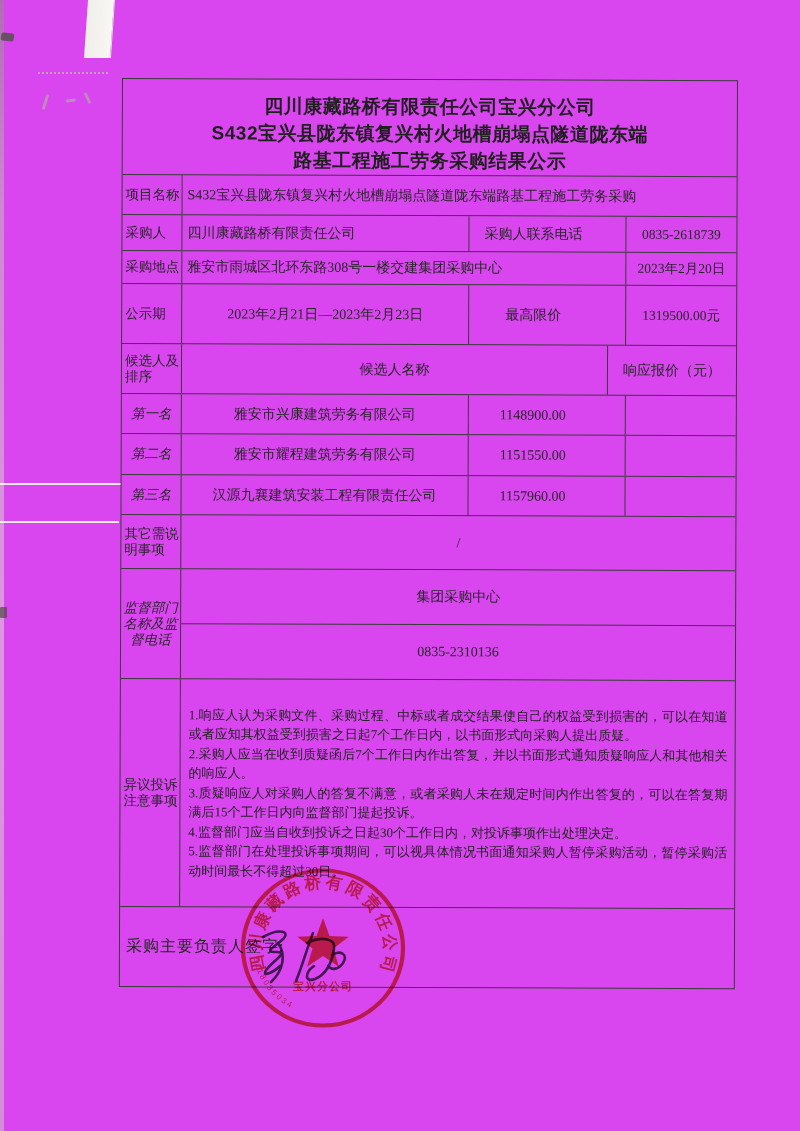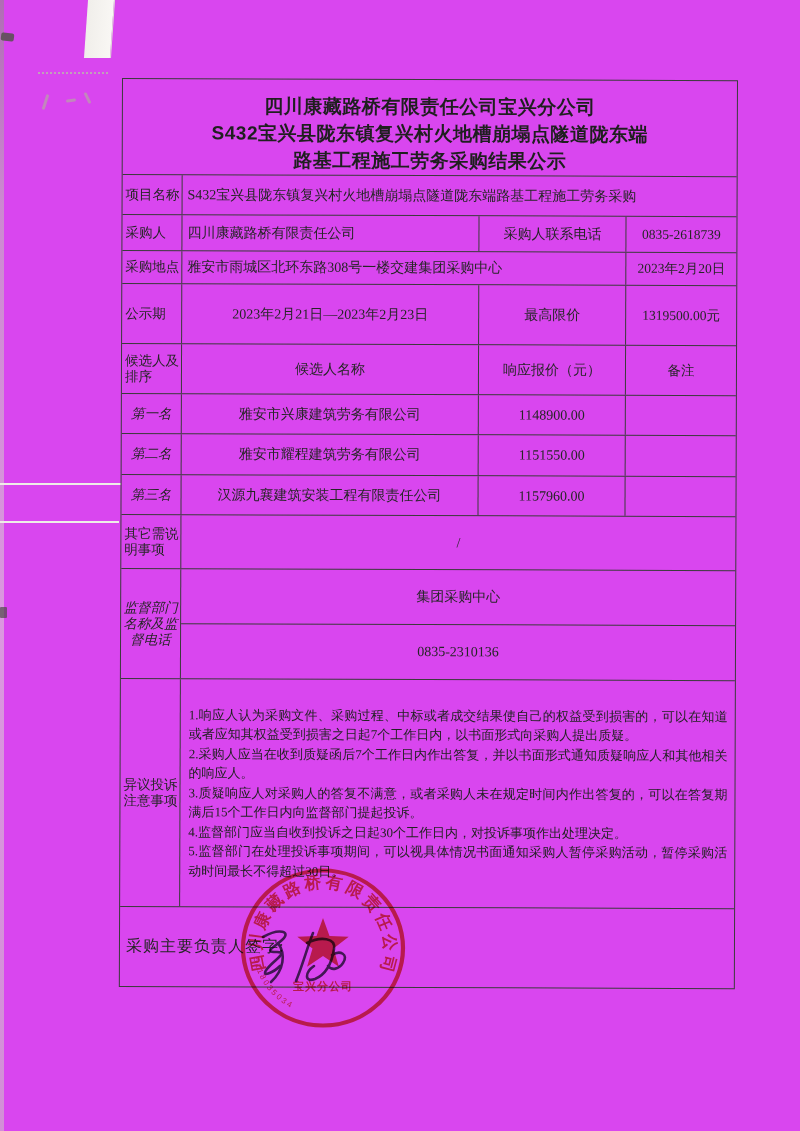--- a/index.html
+++ b/index.html
@@ -44,24 +44,24 @@
     background:transparent;
   }
   .row{display:flex;border-top:1px solid #3b3b3b;box-sizing:border-box;}
   .row:first-child{border-top:none;}
   .cell{box-sizing:border-box;display:flex;align-items:center;}
   .lab{width:60px;border-right:1px solid #3b3b3b;padding:1px 2px 1px 3px;
     font-size:13.5px;line-height:16px;}
   .lab.center{justify-content:center;padding:1px 0;text-align:center;font-style:italic;}
   .main{flex:1;padding:0 5px;font-size:14px;}
   .main.center{justify-content:center;text-align:center;padding:0 2px;}
-  .c3{width:147px;border-left:1px solid #3b3b3b;justify-content:center;
+  .c3{width:129px;border-left:1px solid #3b3b3b;justify-content:center;
     font-size:14px;text-align:center;}
   .c4{width:111px;border-left:1px solid #3b3b3b;justify-content:center;
-    font-size:13.5px;text-align:center;}
+    font-size:13.5px;text-align:center;margin-left:28px;}
 
   .r-title{height:95px;display:block;}
   .title-wrap{padding-top:13px;text-align:center;
     font-family:"Liberation Sans","DejaVu Sans",sans-serif;
     font-weight:700;font-size:19px;line-height:27px;letter-spacing:.5px;color:#1f1f1f;}
   .r-project{height:40px;}
   .r-purchaser{height:36px;}
   .r-location{height:33px;}
   .r-publicity{height:60px;}
   .r-candhead{height:50px;}
@@ -135,21 +135,20 @@
       <div class="cell lab">公示期</div>
       <div class="cell main center">2023年2月21日—2023年2月23日</div>
       <div class="cell c3">最高限价</div>
       <div class="cell c4">1319500.00元</div>
     </div>
 
     <div class="row r-candhead">
       <div class="cell lab">候选人及排序</div>
       <div class="cell main center">候选人名称</div>
       <div class="cell c3">响应报价（元）</div>
-      <div class="cell c4">备注</div>
     </div>
 
     <div class="row r-cand">
       <div class="cell lab center">第一名</div>
       <div class="cell main center">雅安市兴康建筑劳务有限公司</div>
       <div class="cell c3">1148900.00</div>
       <div class="cell c4"></div>
     </div>
     <div class="row r-cand" style="height:41px;">
       <div class="cell lab center">第二名</div>

